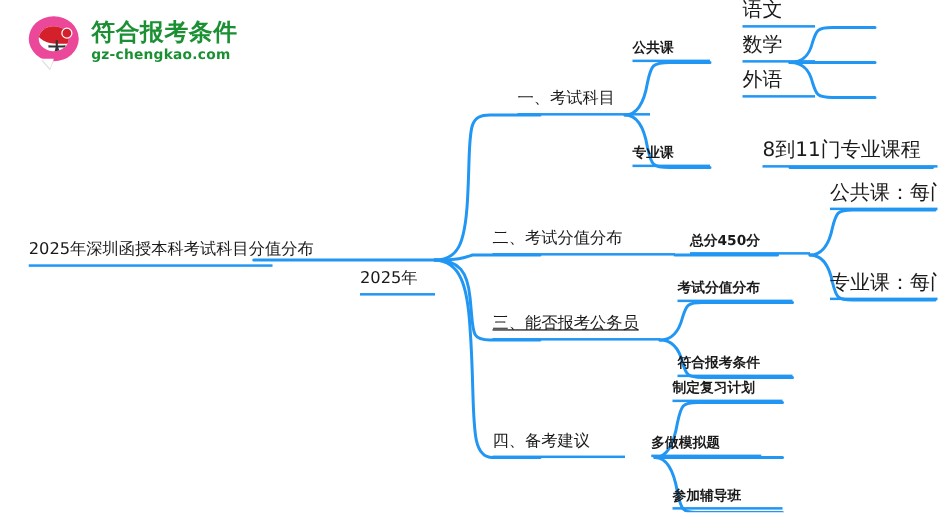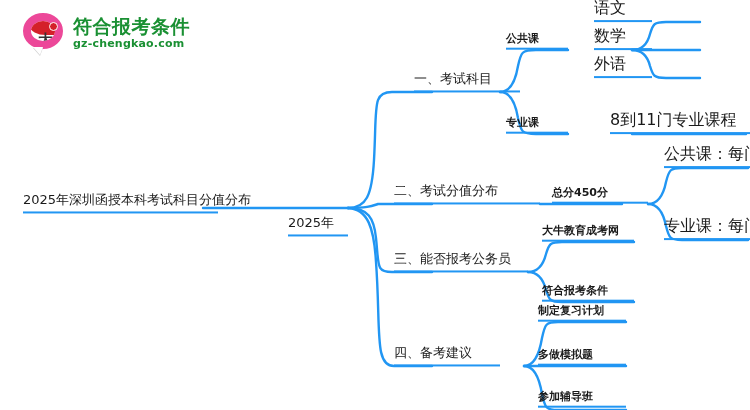--- a/index.html
+++ b/index.html
@@ -151,36 +151,36 @@
   <div class="node n-l2 ul" style="left:552px;top:204px;width:96px;">
     <span class="lbl">总分450分</span>
   </div>
   <div class="node n-l3 ul" style="left:664px;top:168px;width:140px;">
     <span class="lbl">公共课：每门150分</span>
   </div>
   <div class="node n-l3 ul" style="left:664px;top:240px;width:140px;">
     <span class="lbl">专业课：每门150分</span>
   </div>
 
-  <div class="node n-l1 ul" style="left:394px;top:272px;width:134px;">
+  <div class="node n-l1 ul" style="left:394px;top:272px;width:134px;text-decoration:underline;">
     <span class="lbl">三、能否报考公务员</span>
   </div>
   <div class="node n-l2 ul" style="left:542px;top:242px;width:92px;">
-    <span class="lbl">大牛教育成考网</span>
+    <span class="lbl">考试分值分布</span>
   </div>
   <div class="node n-l2 ul" style="left:542px;top:302px;width:92px;">
     <span class="lbl">符合报考条件</span>
   </div>
 
   <div class="node n-l1 ul" style="left:394px;top:366px;width:106px;">
     <span class="lbl">四、备考建议</span>
   </div>
   <div class="node n-l2 ul" style="left:538px;top:322px;width:88px;">
     <span class="lbl">制定复习计划</span>
   </div>
-  <div class="node n-l2 ul" style="left:538px;top:366px;width:88px;">
+  <div class="node n-l2 ul" style="left:521px;top:366px;width:88px;">
     <span class="lbl">多做模拟题</span>
   </div>
   <div class="node n-l2 ul" style="left:538px;top:408px;width:88px;">
     <span class="lbl">参加辅导班</span>
   </div>
 
 </div>
 
 </body></html>

